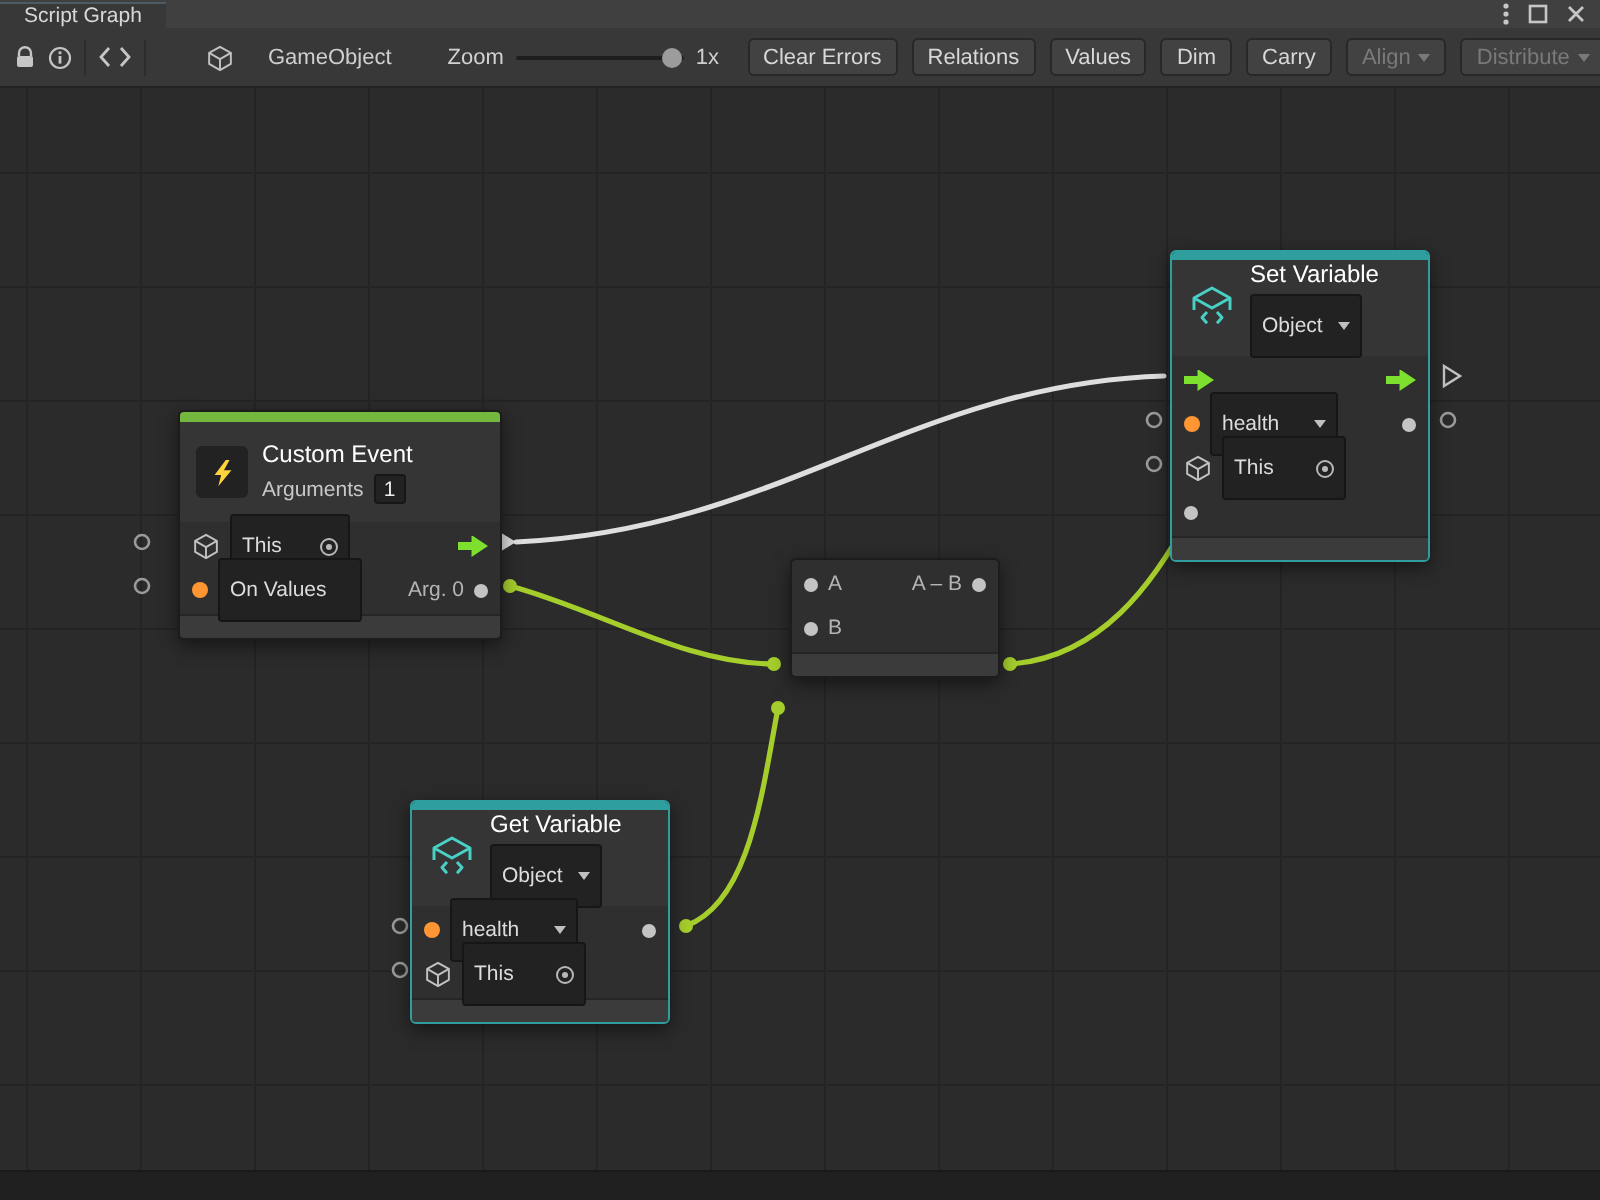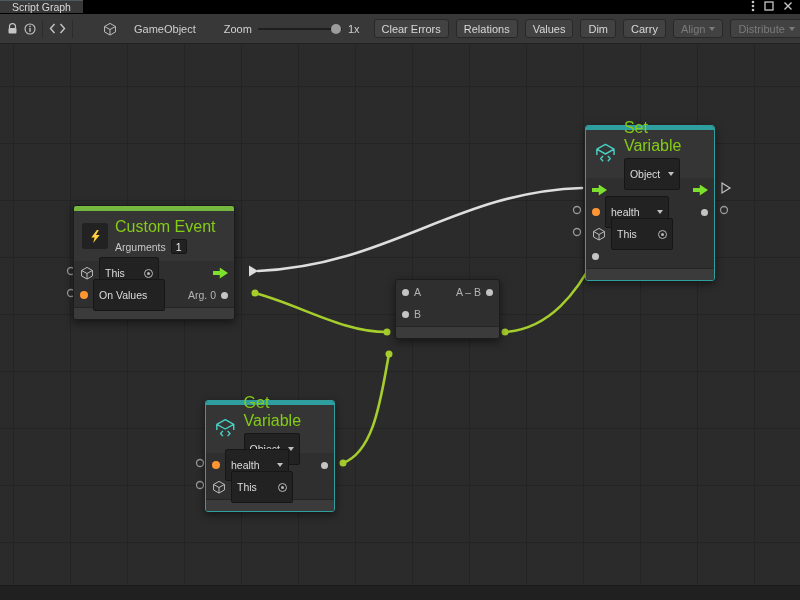--- a/index.html
+++ b/index.html
@@ -6,21 +6,21 @@
     --accent-event:#74b83f; --accent-variable:#2e9e9e; --variable-icon:#49d0c5;
     --wire-value:#a5ce2d; --wire-flow:#dedede; --port-flow:#7ee02e;
     --port-orange:#ff9633; --port-gray:#c4c4c4; --canvas-bg:#2b2b2b; --toolbar-bg:#383838;
   }
   *{margin:0;padding:0;box-sizing:border-box}
   html,body{width:800px;height:600px;overflow:hidden;background:#191919;
     font-family:"Liberation Sans",sans-serif;}
   .app{position:relative;width:800px;height:600px;color:#d2d2d2;font-size:11px}
 
   
-  .tabbar{position:absolute;top:0;left:0;right:0;height:14px;background:#000000;display:flex;align-items:flex-start}
+  .tabbar{position:absolute;top:0;left:0;right:0;height:14px;background:#404040;display:flex;align-items:center}
   .tab{background:var(--toolbar-bg);padding:0 12px;display:flex;align-items:center;
        font-size:10.5px;color:#d8d8d8;border-top:1px solid #4f5b63}
   .winctrls{margin-left:auto;display:flex;align-items:center;gap:9px;padding-right:7px}
   .wicon svg{display:block}
 
   
   .toolbar{position:absolute;top:14px;left:0;right:0;height:30px;background:var(--toolbar-bg);
     border-bottom:1px solid #222;display:flex;align-items:center;padding:0 7px;gap:6px;
     overflow:hidden;white-space:nowrap}
   .ticonbtn{display:flex;align-items:center;justify-content:center;width:18px;height:18px}
@@ -56,21 +56,21 @@
   
   .node{position:absolute;background:#2f2f2f;border:1px solid #1c1c1c;border-radius:3px;
     box-shadow:0 3px 9px rgba(0,0,0,.5)}
   .node.variable{border-color:var(--accent-variable)}
   .accent{height:5px;border-radius:2px 2px 0 0}
   .variable .accent{height:4px;background:var(--accent-variable)}
   .nheader{display:flex;align-items:center;gap:7px;padding:0 8px;background:#353535}
   .ce-header{height:50px}
   .var-header{height:48px}
   .sub-header{height:42px}
-  .ntitle{font-size:16px;color:#84cc16}
+  .ntitle{font-size:12px;color:#ffffff}
   .hcol{display:flex;flex-direction:column;gap:3px}
   .subrow{display:flex;align-items:center;gap:5px;color:#c8c8c8;font-size:10.5px}
   .argbox{min-width:16px;height:15px;background:#222;border:1px solid #161616;border-radius:2px;
     color:#eee;display:inline-flex;align-items:center;justify-content:center;padding:0 3px}
   .ce-icon{width:26px;height:26px;background:#222;border-radius:3px;display:flex;flex:none;
     align-items:center;justify-content:center}
   .rows{padding:1px 0}
   .row{height:22px;display:flex;align-items:center;padding:0 6px;gap:5px}
   .rright{margin-left:auto;display:flex;align-items:center;gap:5px}
   .footer{height:12px;background:#3b3b3b;border-top:1px solid #252525;border-radius:0 0 2px 2px}
@@ -195,21 +195,21 @@
       <circle class="pcircle" cx="71" cy="227" r="3.5"></circle>
       <circle class="pcircle" cx="71" cy="249" r="3.5"></circle>
       <circle class="pcircle" cx="200" cy="419" r="3.5"></circle>
       <circle class="pcircle" cx="200" cy="441" r="3.5"></circle>
       <circle class="pcircle" cx="577" cy="166" r="3.5"></circle>
       <circle class="pcircle" cx="577" cy="188" r="3.5"></circle>
       <circle class="pcircle" cx="724" cy="166" r="3.5"></circle>
       <path class="otri" d="M722 139 L730 144 L722 149 Z"></path>
     </svg>
 
-    <div class="node" style="left:73px;top:161px;width:162px">
+    <div class="node" style="left:89px;top:161px;width:162px">
       <div class="accent" style="background:var(--accent-event)"></div>
       <div class="nheader ce-header">
         <span class="ce-icon">
           <svg width="15" height="15" viewBox="0 0 16 16">
               <path d="M9.5 1 L3.5 9 H7 L5.5 15 L12.5 6.5 H8.5 L11.5 1 Z" fill="#ffd23e"></path>
             </svg>
         </span>
         <span class="hcol">
           <span class="ntitle">Custom Event</span>
           <span class="subrow">

